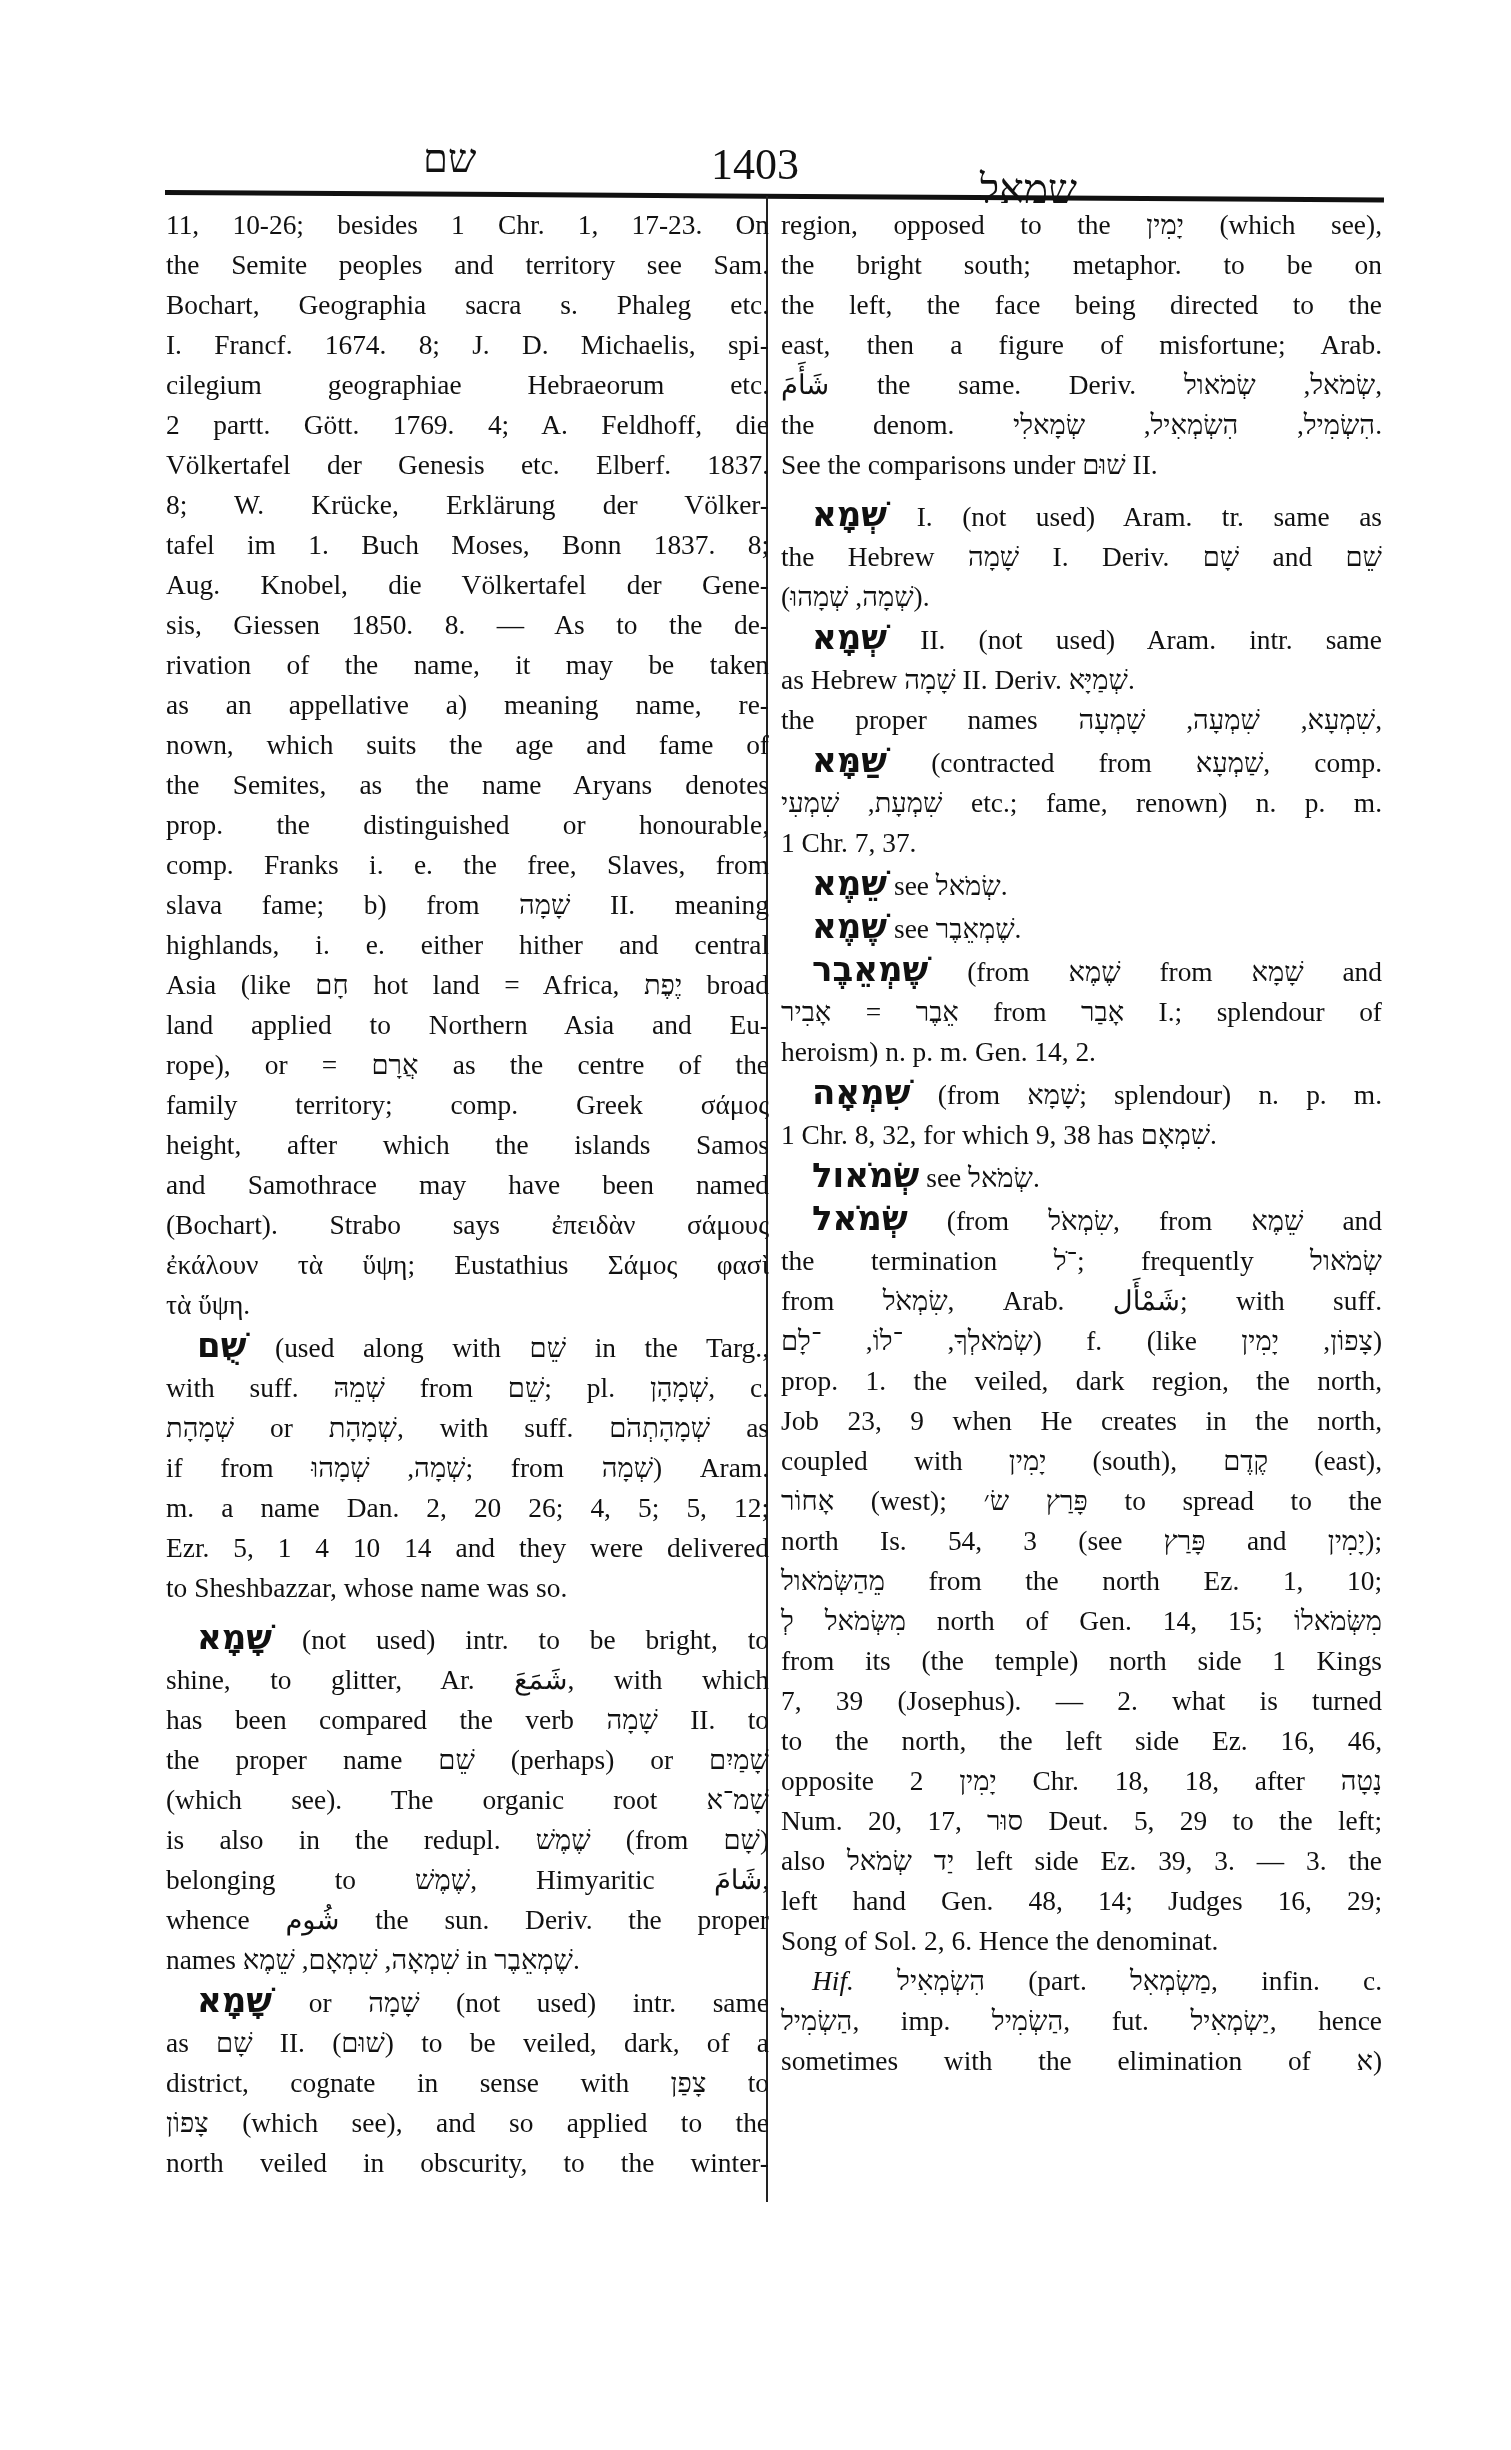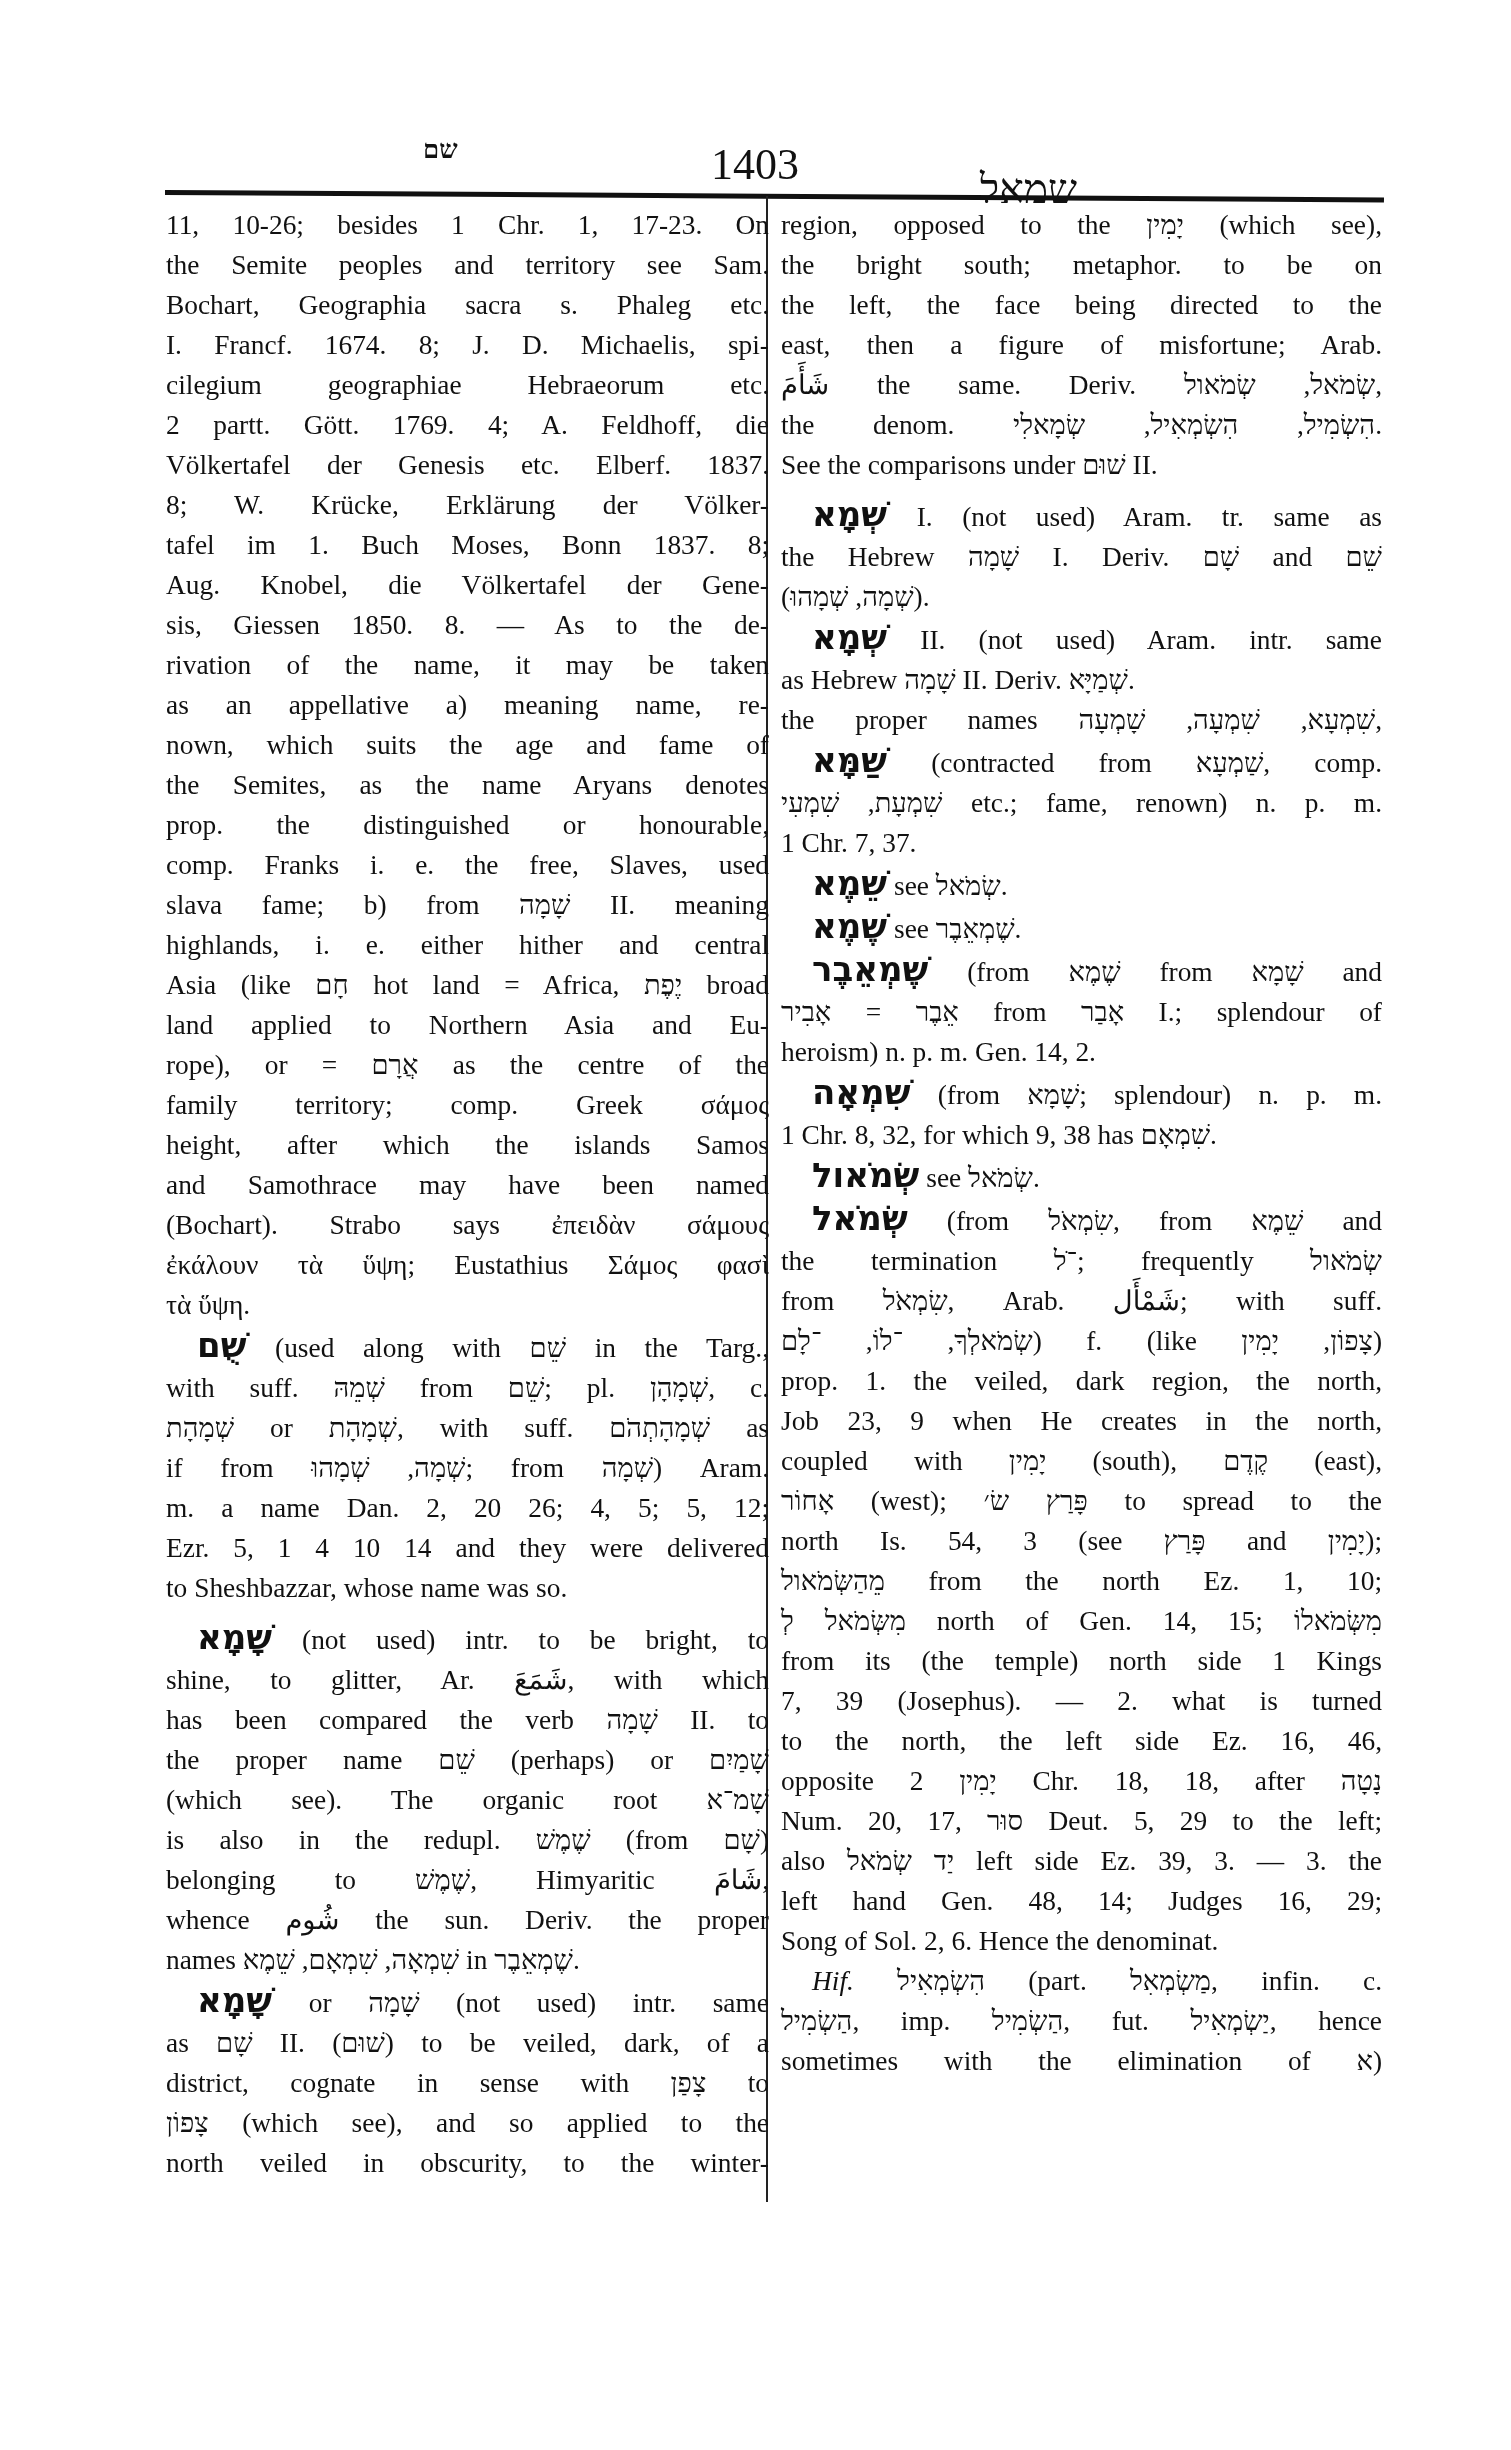--- a/index.html
+++ b/index.html
@@ -1,19 +1,19 @@
 <!DOCTYPE html>
 <html style="font-size:14.4px"><head>
 <meta charset="utf-8">
 <style>
   html, body { margin: 0; padding: 0; background: #ffffff; }
   body { width: 1512px; height: 2450px; position: relative; overflow: hidden;
          font-family: "Liberation Serif", "DejaVu Serif", serif; color: #111; }
   .page-header { position: absolute; top: 135px; left: 153px; width: 1223px; height: 54px; }
-  .hdr-left { position: absolute; left: 270px; top: 0; font-size: 26px; font-weight: bold; direction: rtl; }
+  .hdr-left { position: absolute; left: 270px; top: 0; font-size: 40px; font-weight: normal; direction: rtl; }
   .hdr-num { position: absolute; left: 558px; top: 3.6px; font-size: 44px; }
   .hdr-right { position: absolute; left: 827px; top: 0; font-size: 41px; direction: rtl; margin-top: 30px; }
   .hdr-rule { position: absolute; top: 190px; left: 165px; width: 1219px; height: 4.5px; background: #111;
               transform: rotate(0.35deg); transform-origin: left center; }
   .col { position: absolute; top: 205px; width: 603px; font-size: 27.4px; line-height: 40px;
          text-align: justify; }
   .col-left { left: 166px; }
   .col-right { left: 781px; width: 601px; }
   .col-divider { position: absolute; left: 766px; top: 196px; width: 1.8px; height: 2006px; background: #222; }
   .line { display: block; white-space: nowrap; text-align-last: justify; text-align: justify; }
@@ -45,21 +45,21 @@
     <span class="line">Völkertafel der Genesis etc. Elberf. 1837.</span>
     <span class="line">8; W. Krücke, Erklärung der Völker-</span>
     <span class="line">tafel im 1. Buch Moses, Bonn 1837. 8;</span>
     <span class="line">Aug. Knobel, die Völkertafel der Gene-</span>
     <span class="line">sis, Giessen 1850. 8. — As to the de-</span>
     <span class="line">rivation of the name, it may be taken</span>
     <span class="line">as an appellative a) meaning name, re-</span>
     <span class="line">nown, which suits the age and fame of</span>
     <span class="line">the Semites, as the name Aryans denotes</span>
     <span class="line">prop. the distinguished or honourable,</span>
-    <span class="line">comp. Franks i. e. the free, Slaves, used</span>
+    <span class="line">comp. Franks i. e. the free, Slaves, from</span>
     <span class="line">slava fame; b) from שָׁמָה II. meaning</span>
     <span class="line">highlands, i. e. either hither and central</span>
     <span class="line">Asia (like חָם hot land = Africa, יֶפֶת broad</span>
     <span class="line">land applied to Northern Asia and Eu-</span>
     <span class="line">rope), or = אֲרָם as the centre of the</span>
     <span class="line">family territory; comp. Greek σάμος</span>
     <span class="line">height, after which the islands Samos</span>
     <span class="line">and Samothrace may have been named</span>
     <span class="line">(Bochart). Strabo says ἐπειδὰν σάμους</span>
     <span class="line">ἐκάλουν τὰ ὕψη; Eustathius Σάμος φασὶ</span>

